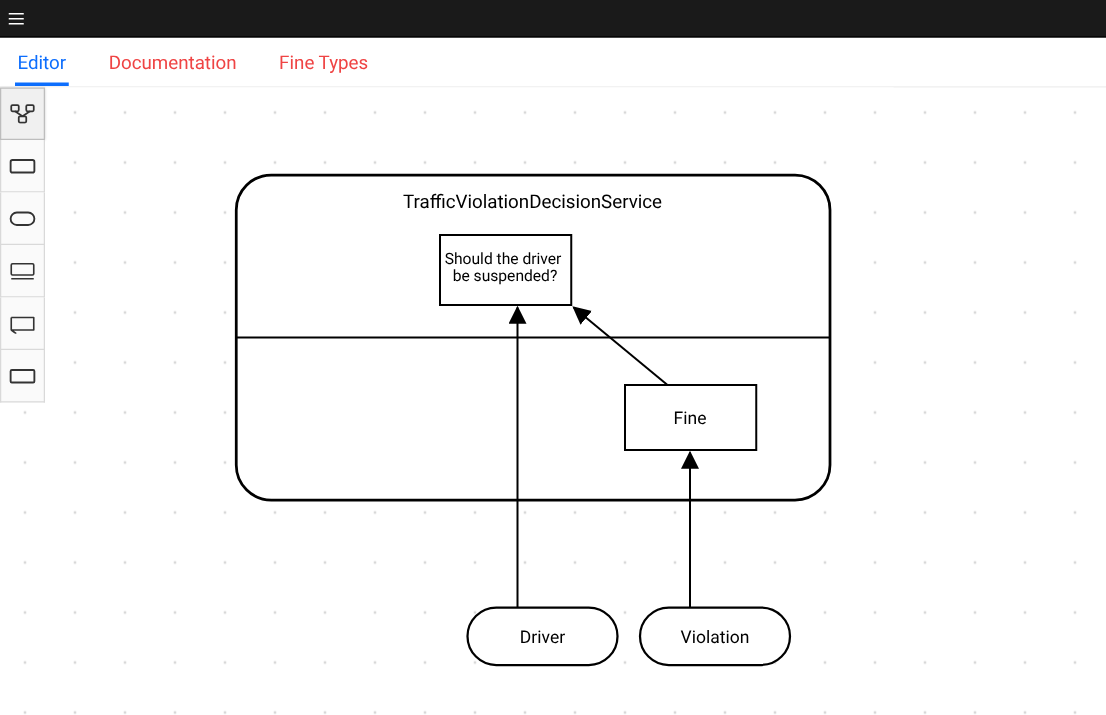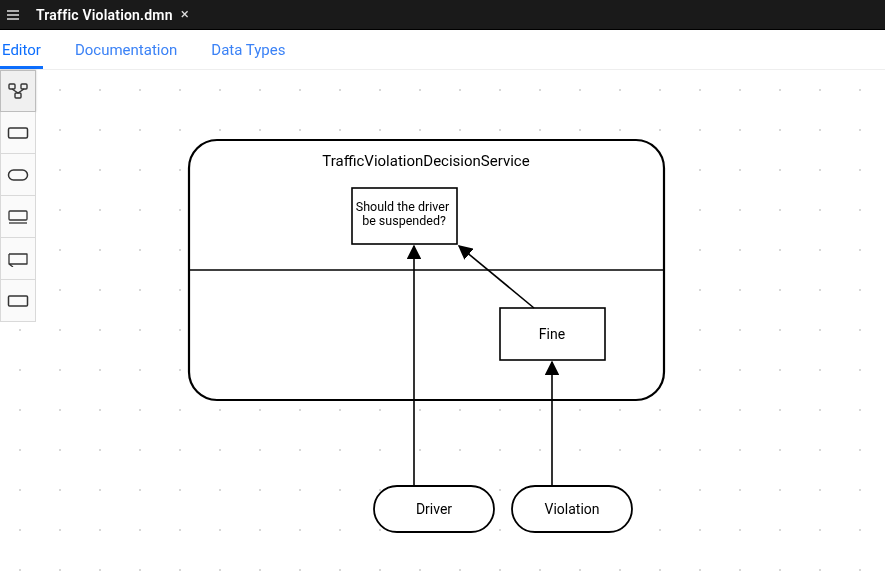--- a/index.html
+++ b/index.html
@@ -31,27 +31,27 @@
     padding: 4px 8px;
     color:#fff;
   }
   .file-tab .name { font-weight:600; letter-spacing:0.2px; }
   .file-tab .close { cursor:pointer; font-size:15px; line-height:1; color:#ddd; }
   .tabbar {
     height:40px;
     border-bottom:1px solid #eee;
     display:flex;
     align-items:stretch;
-    padding-left:0;
+    padding-left:12px;
     gap: 30px;
   }
   .tab {
     display:flex; align-items:center;
     padding: 0 2px;
-    color:#3b82f6;
+    color:#ef4444;
     cursor:pointer;
     font-size:15px;
   }
   .tab.active {
     color:#0d6efd;
     box-shadow: inset 0 -3px 0 #0d6efd;
   }
   .workspace {
     position:relative;
     width:715px;
@@ -93,30 +93,26 @@
 <div class="titlebar">
   <div class="titlebar-icon">
     <svg width="14" height="14" viewBox="0 0 14 14">
         <g stroke="#fff" stroke-width="1.3">
           <line x1="1" y1="3" x2="13" y2="3"></line>
           <line x1="1" y1="7" x2="13" y2="7"></line>
           <line x1="1" y1="11" x2="13" y2="11"></line>
         </g>
       </svg>
   </div>
-  <div class="file-tab">
-    <span class="name">Traffic Violation.dmn</span>
-    <span class="close">×</span>
-  </div>
 </div>
 
 <div class="tabbar">
   <div class="tab active">Editor</div>
   <div class="tab">Documentation</div>
-  <div class="tab">Data Types</div>
+  <div class="tab">Fine Types</div>
 </div>
 
 <div class="workspace">
 
   <div class="toolbox">
     <div class="tool selected">
       <svg width="20" height="16" viewBox="0 0 20 16">
           <g stroke="#333" stroke-width="1.4" fill="none">
             <rect x="1" y="1" width="6" height="5" rx="1"></rect>
             <rect x="13" y="1" width="6" height="5" rx="1"></rect>

